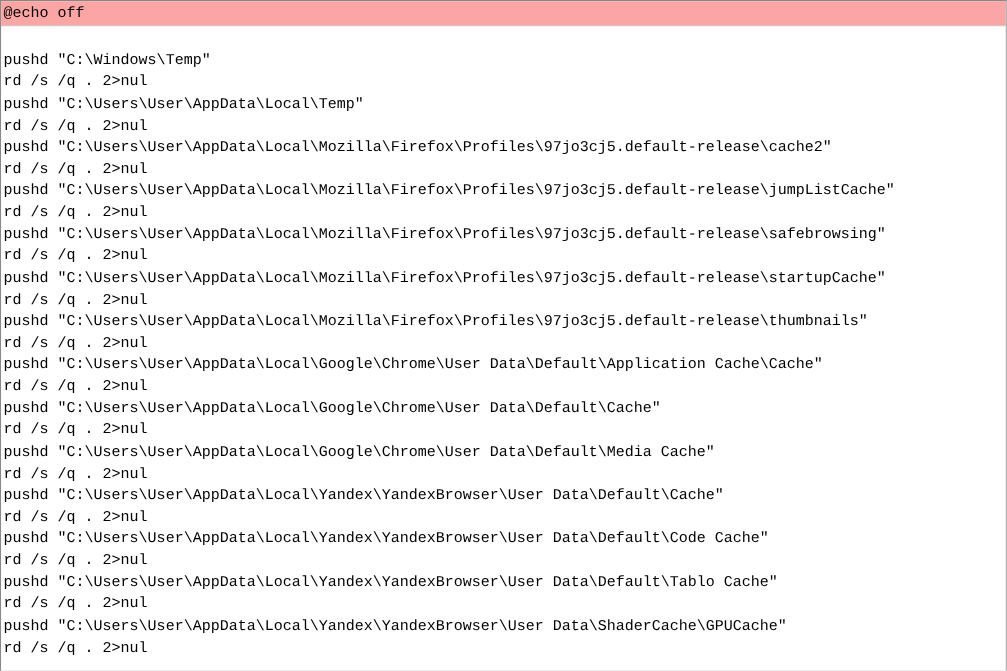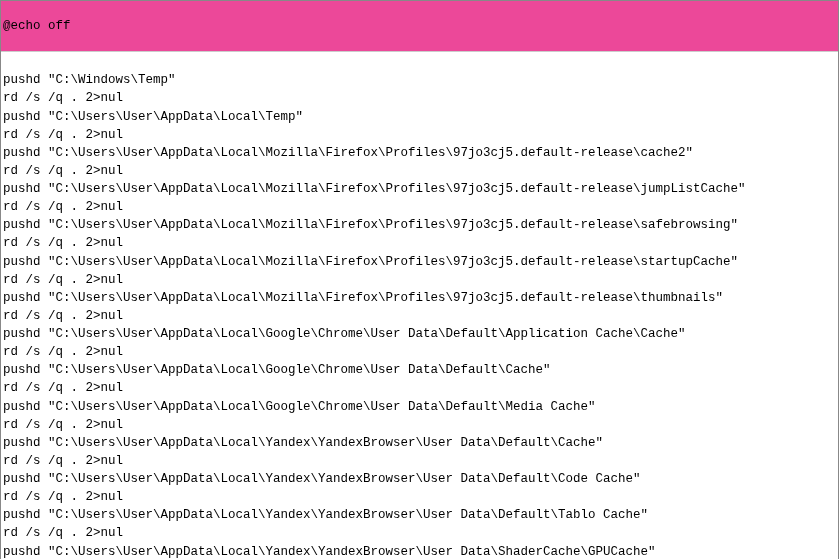--- a/index.html
+++ b/index.html
@@ -15,22 +15,22 @@
       width: 839px;
       height: 559px;
       overflow: hidden;
     }
     .editor-container {
       width: 100%;
       height: 100%;
       border: 1px solid #888;
     }
     .header-line {
-      background: #ec4899;
-      padding: 16px 2px;
+      background: #fca5a5;
+      padding: 1px 2px;
       white-space: pre;
       color: #000;
       border-bottom: 1px solid #ccc;
     }
     .code-body {
       background: #ffffff;
       padding: 1px 2px;
       white-space: pre;
       color: #000;
     }

